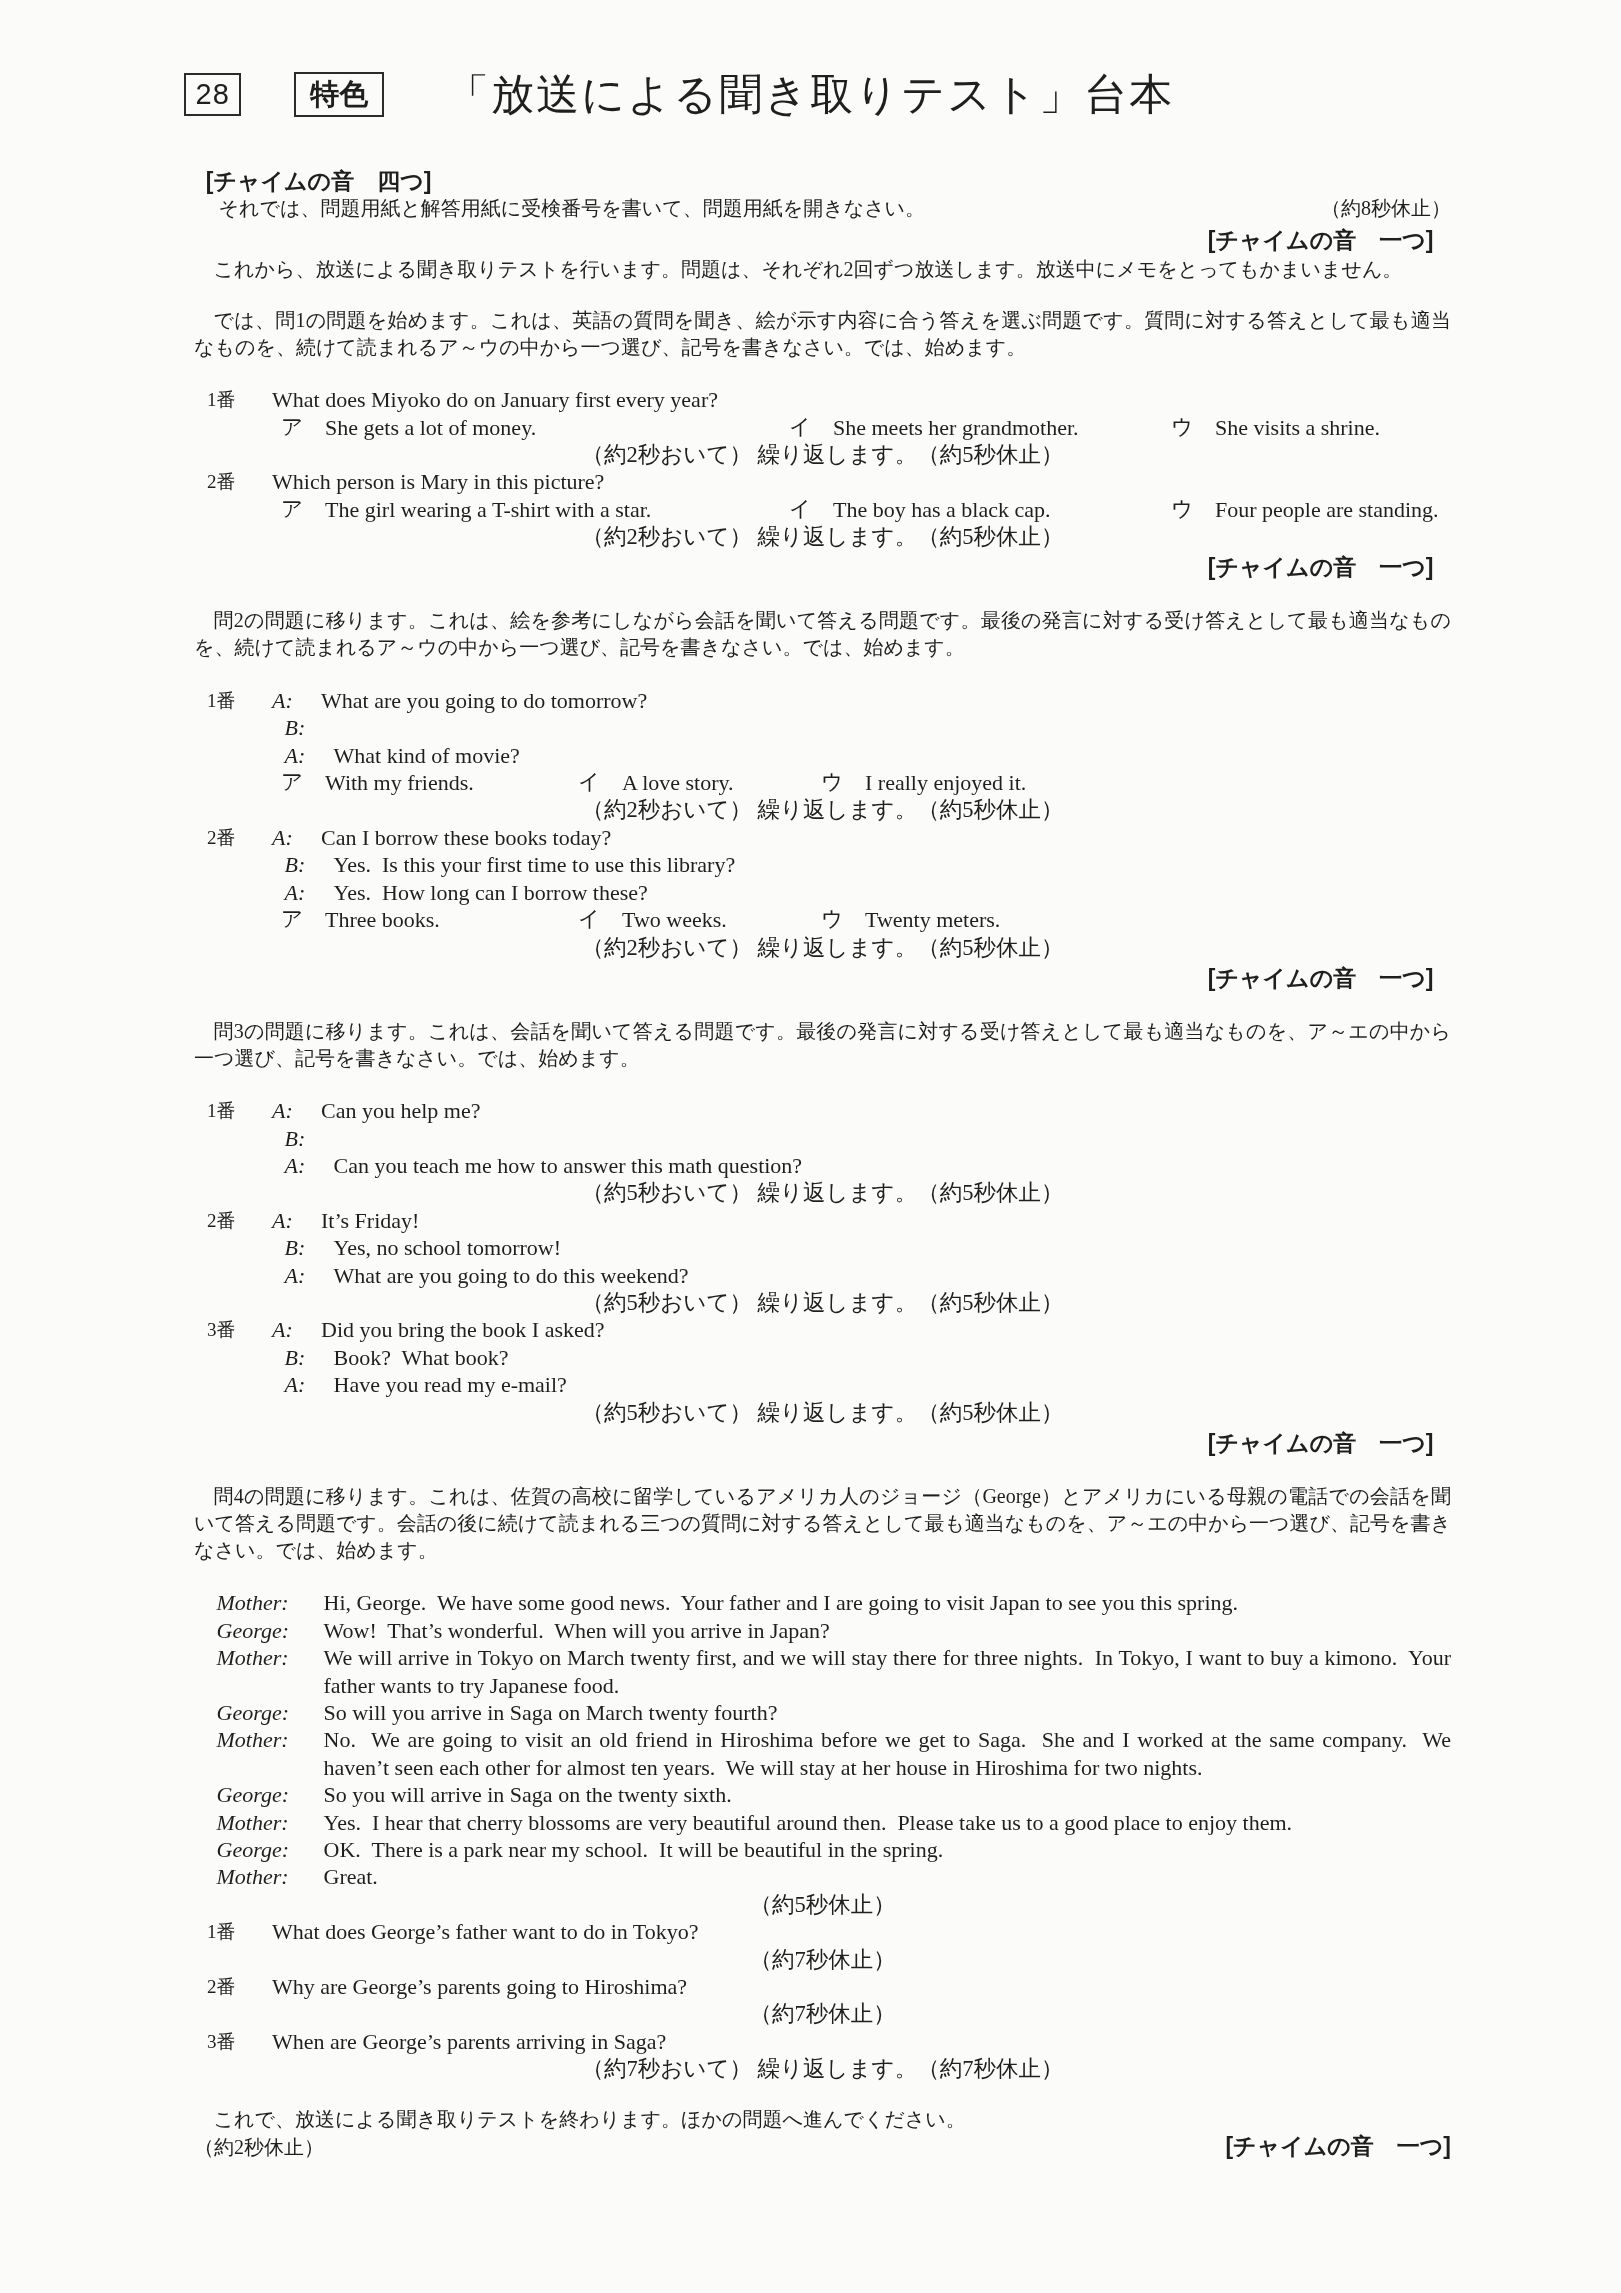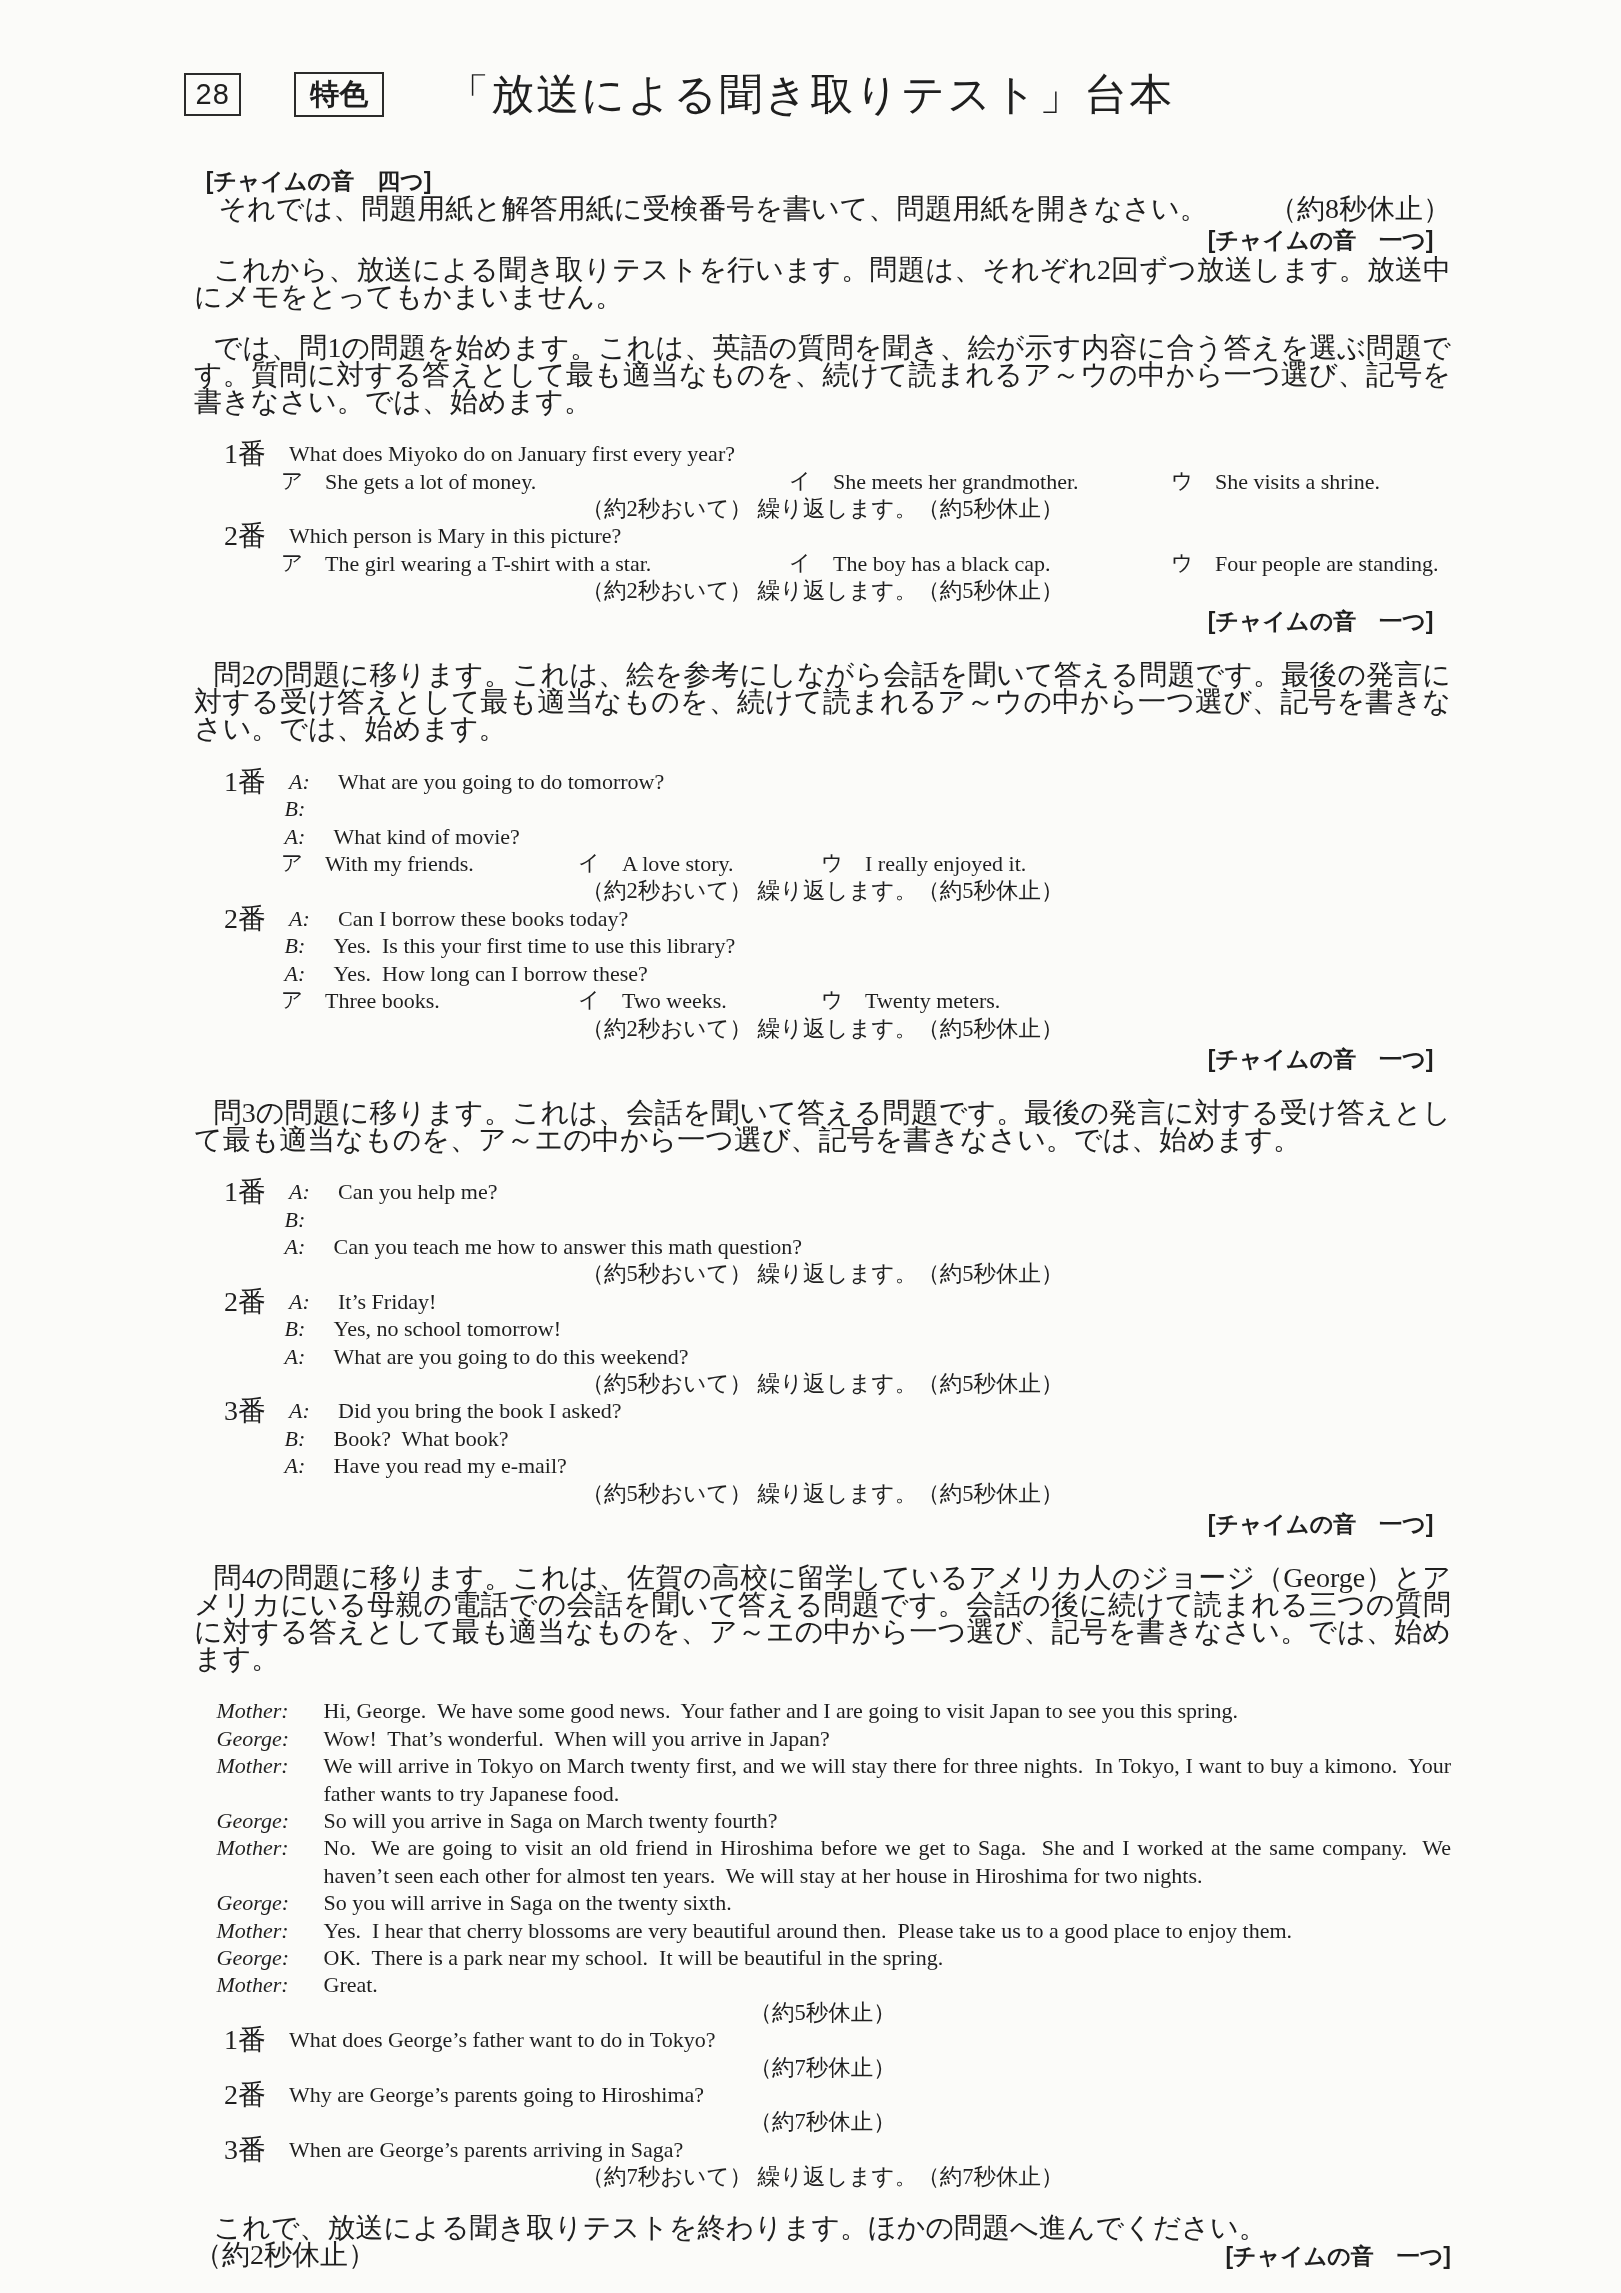--- a/index.html
+++ b/index.html
@@ -3,21 +3,21 @@
 <meta charset="utf-8">
 <style>
   html,body { margin:0; padding:0; background:#e9e9e7; }
   .page {
     position:relative; width:1621px; height:2294px; margin:0 auto;
     background:#fbfbf9; color:#1f1f1f; overflow:hidden;
     font-family:"Liberation Serif","DejaVu Serif",serif;
   }
   .content { position:absolute; left:194px; top:13px; width:1257px; }
 
-  .jp { font-size:28px; }
+  .jp { font-size:20px; }
   .en { font-size:22px; }
 
   
   .header-row { display:flex; align-items:center; margin-top:59px; margin-left:-9.8px; height:45px; }
   .box { border:2.9px solid #2b2b2b; display:flex; align-items:center; justify-content:center;
          font-family:"Liberation Sans","DejaVu Sans",sans-serif; box-sizing:border-box; }
   .num-box { min-width:57px; height:43px; font-size:29px; letter-spacing:1px; }
   .tag-box { min-width:90px; height:45px; font-size:29px; font-weight:bold; margin-left:53px; padding:0 7.8px;text-align:center; }
   .doc-title { font-size:43px; margin-left:62px; letter-spacing:2px; white-space:nowrap; }
 
@@ -30,21 +30,21 @@
   
   .para { text-indent:19.6px; text-align:justify; line-height:27px; }
   .row-split { display:flex; justify-content:space-between; line-height:27.4px; }
   .indent1 { padding-left:24.5px; }
 
   .mt-sec   { margin-top:23.5px; }
   .mt-items { margin-top:25.5px; }
 
   
   .item-row { display:flex; line-height:27.4px; }
-  .inum  { flex:0 0 65px; margin-left:30px; font-size:28px; white-space:nowrap; }
+  .inum  { flex:0 0 65px; margin-left:13px; font-size:19px; white-space:nowrap; }
   .inum-spacer { flex:0 0 65px; margin-left:25.5px; }
   .ispeaker { flex:0 0 49px; font-style:italic; }
   .itext { flex:1; white-space:pre-wrap; }
 
   
   .opt-row { display:flex; margin-left:87px; line-height:27.4px; }
   .opt { display:flex; }
   .olabel { flex:0 0 44px; font-size:21.6px; }
   .p1 .o1 { width:508px; } .p1 .o2 { width:382px; }
   .p2 .o1 { width:297px; } .p2 .o2 { width:243px; }

